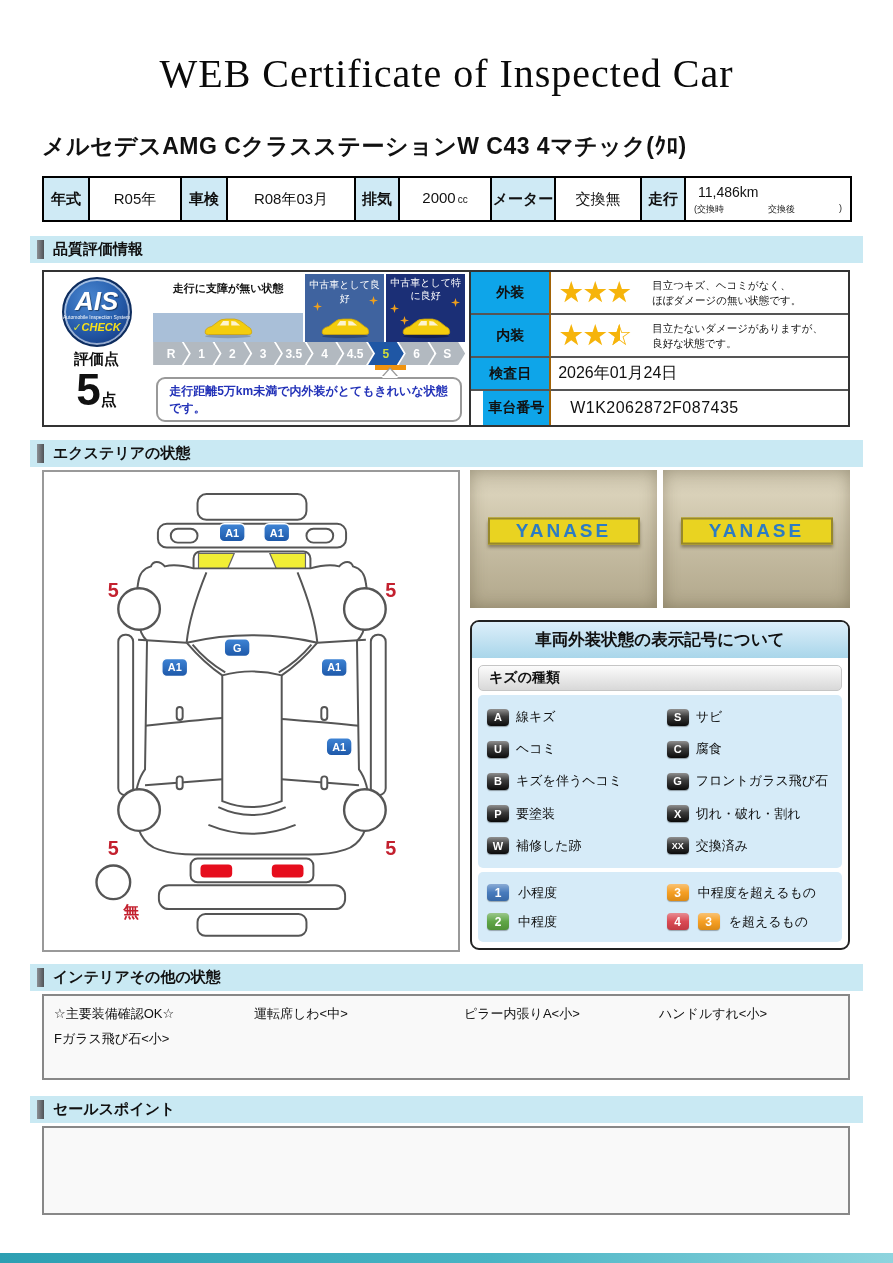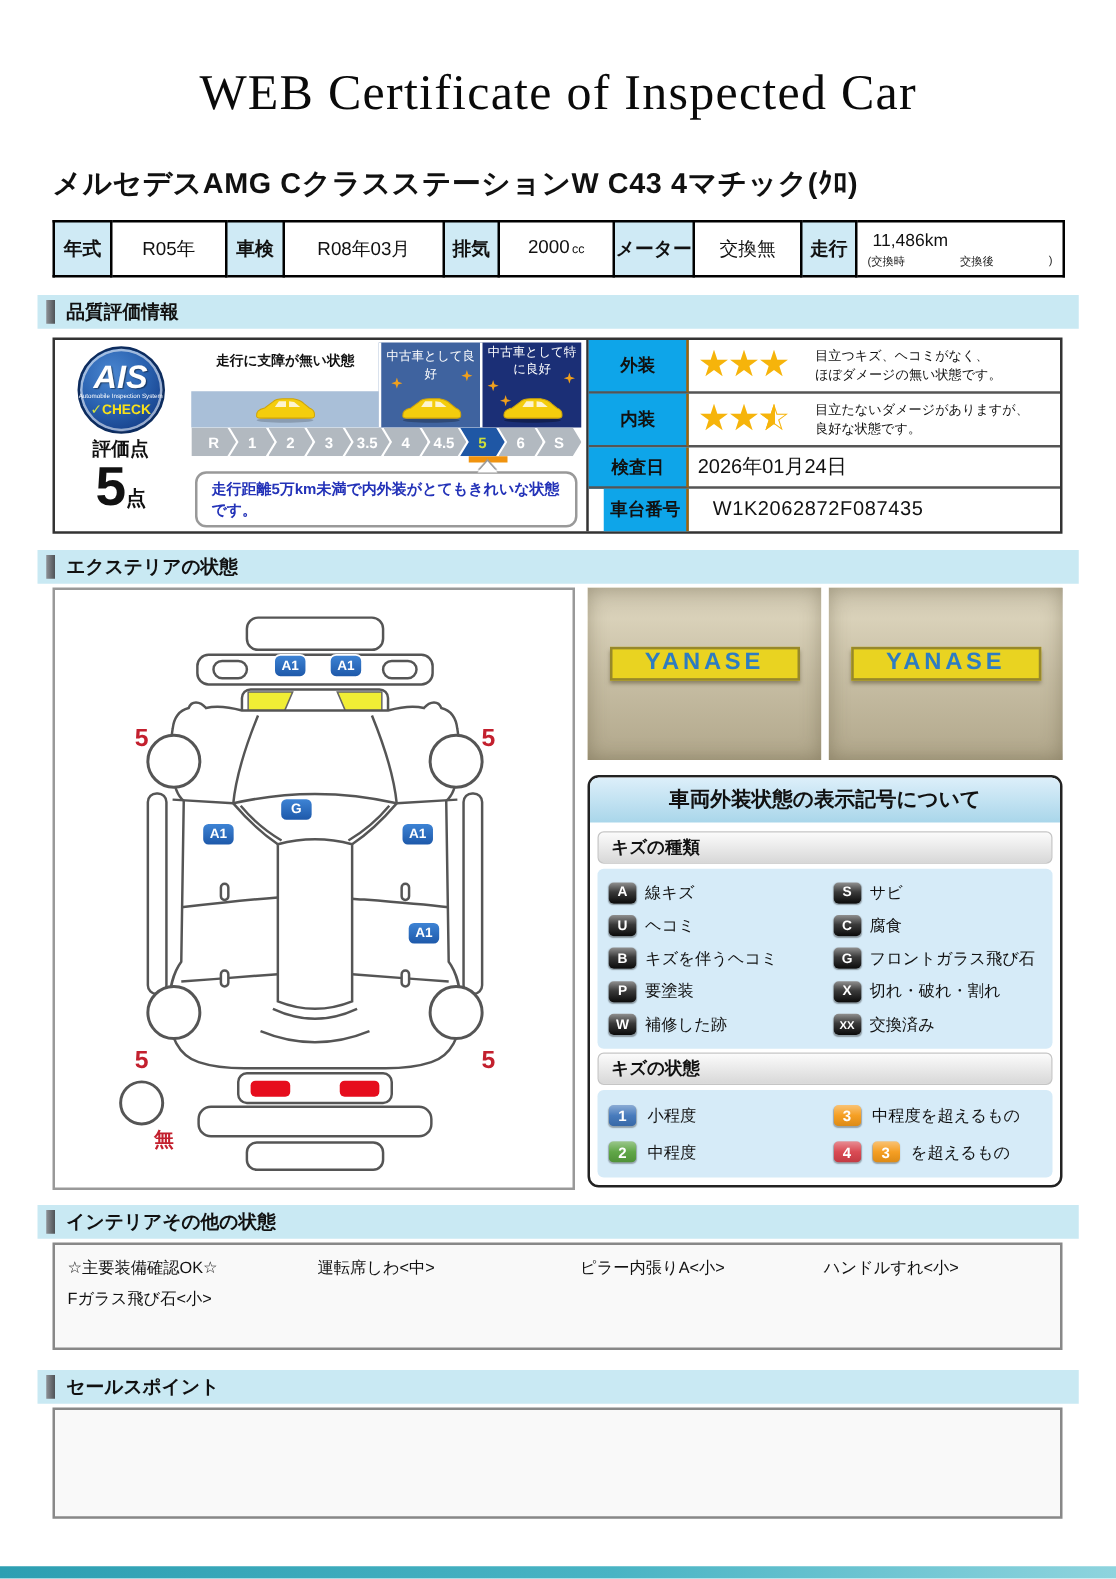--- a/index.html
+++ b/index.html
@@ -25,21 +25,21 @@
   
   .sec-h { height:27px; margin:0 0 0 0; background:#c9e9f3; display:flex; align-items:center; padding-left:7px; font-weight:bold; font-size:15px; }
   .sec-h::before { content:""; width:7px; height:19px; margin-right:9px; background:linear-gradient(90deg,#8d9196,#4e5256); }
 
   
   .qbox { margin:7px 13px 0 12px; width:808px; height:157px; border:2px solid #333; display:flex; background:#fff; }
   .ais-cell { width:106px; display:flex; flex-direction:column; align-items:center; padding-top:5px; }
   .ais-logo { width:70px; height:70px; border-radius:50%; border:2px solid #0d2c5e; background:radial-gradient(circle at 38% 30%, #4a86d0 0%, #2a62b0 45%, #143c86 85%); box-shadow:inset 0 0 0 2px rgba(255,255,255,.55); color:#fff; display:flex; flex-direction:column; align-items:center; justify-content:center; }
   .ais-txt { font-size:26px; font-weight:bold; font-style:italic; line-height:.9; text-shadow:1px 1px 1px rgba(0,0,0,.45); }
   .ais-sub { font-size:5px; margin-top:1px; white-space:nowrap; }
-  .ais-check { font-size:11px; font-weight:bold; color:#f8e11a; margin-top:1px; }
+  .ais-check { font-size:11px; font-weight:bold; font-style:italic; color:#f8e11a; margin-top:1px; }
   .ais-check .ck { color:#d7e43a; }
   .score-label { font-size:15px; font-weight:bold; margin-top:3px; }
   .score { line-height:.9; margin-top:1px; }
   .score-num { font-size:44px; font-weight:bold; }
   .score-unit { font-size:16px; font-weight:bold; }
 
   .scale-cell { width:320px; position:relative; padding:2px 4px 0 4px; }
   .bands { display:flex; height:68px; }
   .seg { position:relative; }
   .seg1 { width:150px; background:#fff; }
@@ -406,21 +406,20 @@
                 </div>
                 <div class="litem">
                   <span class="kbadge">W</span>
                   <span>補修した跡</span>
                 </div>
                 <div class="litem">
                   <span class="kbadge wide">XX</span>
                   <span>交換済み</span>
                 </div>
               </div>
-            <div class="gray-bar">キズの状態</div>
             <div class="lpanel states">
                 <div class="litem">
                   <span class="nbadge" style="background-color: rgb(62, 116, 185);">1</span>
                   <span>小程度</span>
                 </div>
                 <div class="litem">
                   <span class="nbadge" style="background-color: rgb(245, 154, 24);">3</span>
                   <span>中程度を超えるもの</span>
                 </div>
                 <div class="litem">

